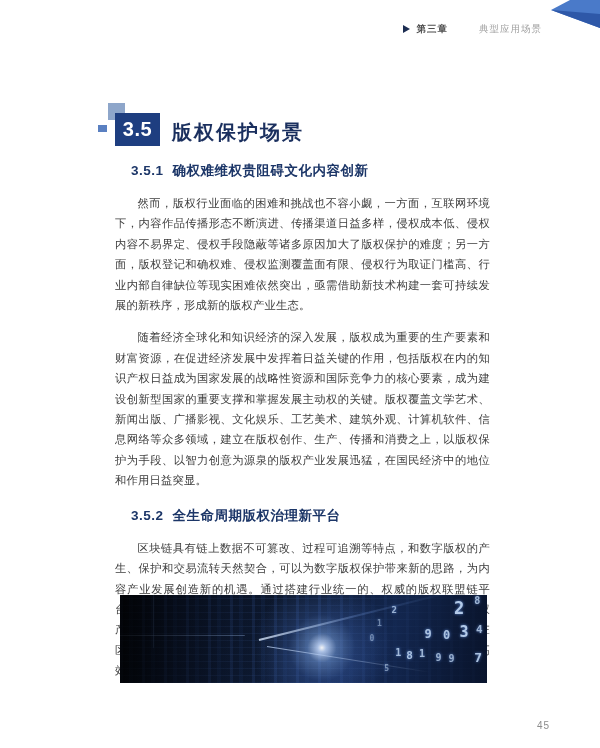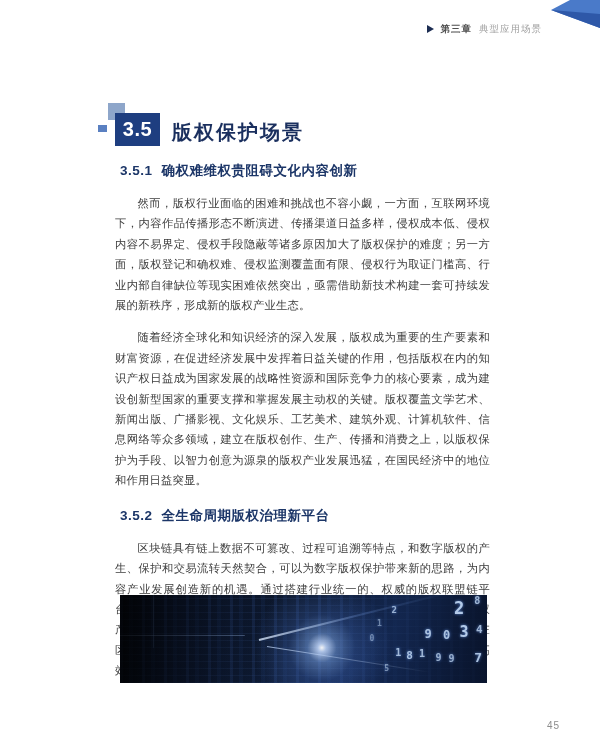--- a/index.html
+++ b/index.html
@@ -14,38 +14,38 @@
   .hdr{
     position:absolute;top:22px;right:58px;height:14px;
     display:flex;align-items:center;gap:7px;font-size:9.5px;justify-content:space-between;
   }
   .hdr .tri{
     width:0;height:0;border-left:7px solid #1c2d52;
     border-top:4.5px solid transparent;border-bottom:4.5px solid transparent;
     display:inline-block;
   }
   .hdr .chap{color:#4f4f4f;font-weight:bold;letter-spacing:1px;}
-  .hdr .chap-title{color:#a0a0a0;letter-spacing:1px;}
+  .hdr .chap-title{color:#a0a0a0;letter-spacing:1px;margin-left:24px;}
   
   .sec-head{position:absolute;left:0;top:0;width:600px;height:0;}
   .sq-light{position:absolute;left:108px;top:103px;width:17px;height:17px;background:#8ea6ca;}
   .sq-dash{position:absolute;left:98px;top:125px;width:9px;height:7px;background:#5a80c1;}
   .num-box{
     position:absolute;left:115px;top:113px;width:45px;height:33px;
     background:#1e3e80;color:#ffffff;font-size:20px;font-weight:bold;
     display:flex;align-items:center;justify-content:center;letter-spacing:.5px;
   }
   .sec-title{
     position:absolute;left:172px;top:119px;margin:0;
     font-size:20px;font-weight:bold;color:#1a2f5e;letter-spacing:2px;
   }
   
   .content{position:absolute;left:115px;right:110px;top:162px;}
   .sub-h{
-    margin:0 0 13px 5px;font-size:13.5px;font-weight:bold;color:#1c3668;
+    margin:0 0 13px 16px;font-size:13.5px;font-weight:bold;color:#1c3668;
     letter-spacing:.5px;
   }
   .sub-h .sub-num{margin-right:9px;}
   .sub-h2{margin-top:16px;}
   .para{
     margin:0 0 12px 0;font-size:11.3px;line-height:20.4px;color:#3d3d3d;
     text-align:justify;text-indent:2em;letter-spacing:.2px;
   }
   
   .figure{
@@ -69,21 +69,21 @@
   .figure .streak2{
     position:absolute;left:40%;top:58%;width:45%;height:1px;
     background:linear-gradient(90deg, rgba(200,222,255,.7), rgba(0,0,0,0));
     transform:rotate(9deg);transform-origin:left center;
   }
   .digits span{
     position:absolute;color:#bcd4f2;font-family:"DejaVu Sans Mono","Liberation Mono",monospace;
     font-weight:bold;text-shadow:0 0 3px rgba(120,170,255,.8);line-height:1;
   }
   
-  .pgnum{position:absolute;top:720px;right:40px;font-size:10px;color:#8c8c8c;letter-spacing:1px;}
+  .pgnum{position:absolute;top:720px;right:50px;font-size:10px;color:#8c8c8c;letter-spacing:1px;}
 </style>
 </head>
 <body>
 
 <div class="page">
 
   <div class="corner">
     <svg width="52" height="34" viewBox="0 0 52 34">
       <polygon points="3,10 22,0 52,0 52,28" fill="#4a7ac9"></polygon>
       <polygon points="3,10 52,14 52,28" fill="#2e58a8"></polygon>

